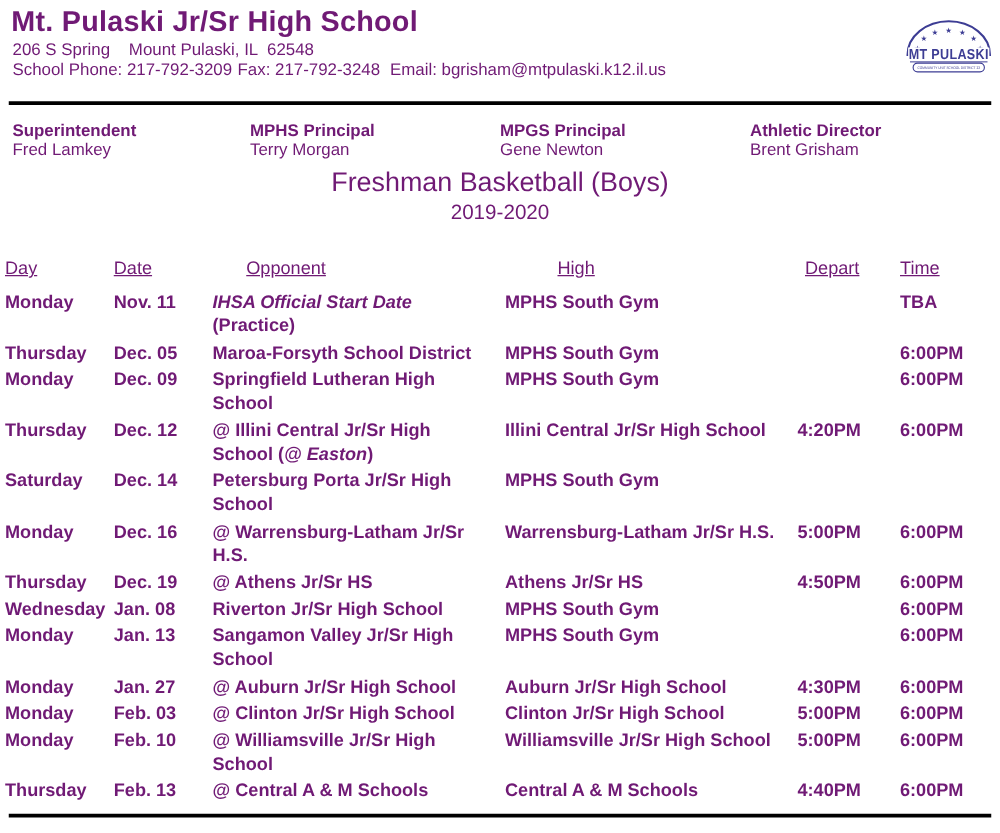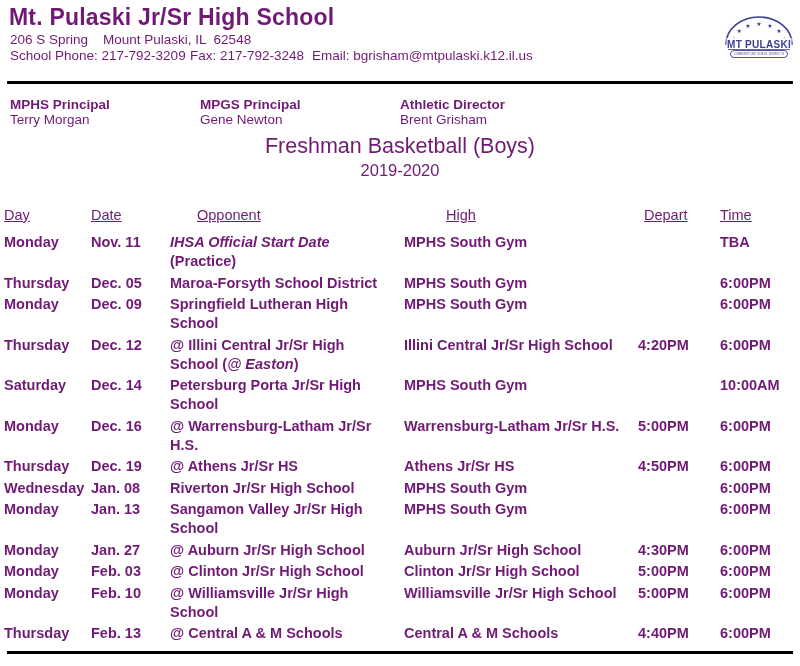--- a/index.html
+++ b/index.html
@@ -105,20 +105,24 @@
       <line x1="7" y1="42.5" x2="69" y2="42.5" stroke="#3d3d94" stroke-width="0.8"></line>
       <rect x="9.5" y="43.5" width="57" height="7" rx="3.5" fill="#ffffff" stroke="#3d3d94" stroke-width="0.9"></rect>
       <text x="38" y="48.4" text-anchor="middle" font-size="3" fill="#3d3d94" textLength="50" lengthAdjust="spacingAndGlyphs">COMMUNITY UNIT SCHOOL DISTRICT 23</text>
     </svg>
   </div>
 
   <div class="rule rule-top"></div>
 
   <div class="staff-row">
       <div class="staff-col">
+        <div class="staff-title">Superintendent</div>
+        <div class="staff-name">Fred Lamkey</div>
+      </div>
+      <div class="staff-col">
         <div class="staff-title">MPHS Principal</div>
         <div class="staff-name">Terry Morgan</div>
       </div>
       <div class="staff-col">
         <div class="staff-title">MPGS Principal</div>
         <div class="staff-name">Gene Newton</div>
       </div>
       <div class="staff-col">
         <div class="staff-title">Athletic Director</div>
         <div class="staff-name">Brent Grisham</div>
@@ -183,21 +187,20 @@
         </div>
         <div class="trow">
           <div class="col-day">Saturday</div>
           <div class="col-date">Dec. 14</div>
           <div class="col-opp">
             <div><span>Petersburg Porta Jr/Sr High</span></div>
             <div><span>School</span></div>
           </div>
           <div class="col-place">MPHS South Gym</div>
           <div class="col-depart"></div>
-          <div class="col-time">10:00AM</div>
         </div>
         <div class="trow">
           <div class="col-day">Monday</div>
           <div class="col-date">Dec. 16</div>
           <div class="col-opp">
             <div><span>@ Warrensburg-Latham Jr/Sr</span></div>
             <div><span>H.S.</span></div>
           </div>
           <div class="col-place">Warrensburg-Latham Jr/Sr H.S.</div>
           <div class="col-depart">5:00PM</div>

